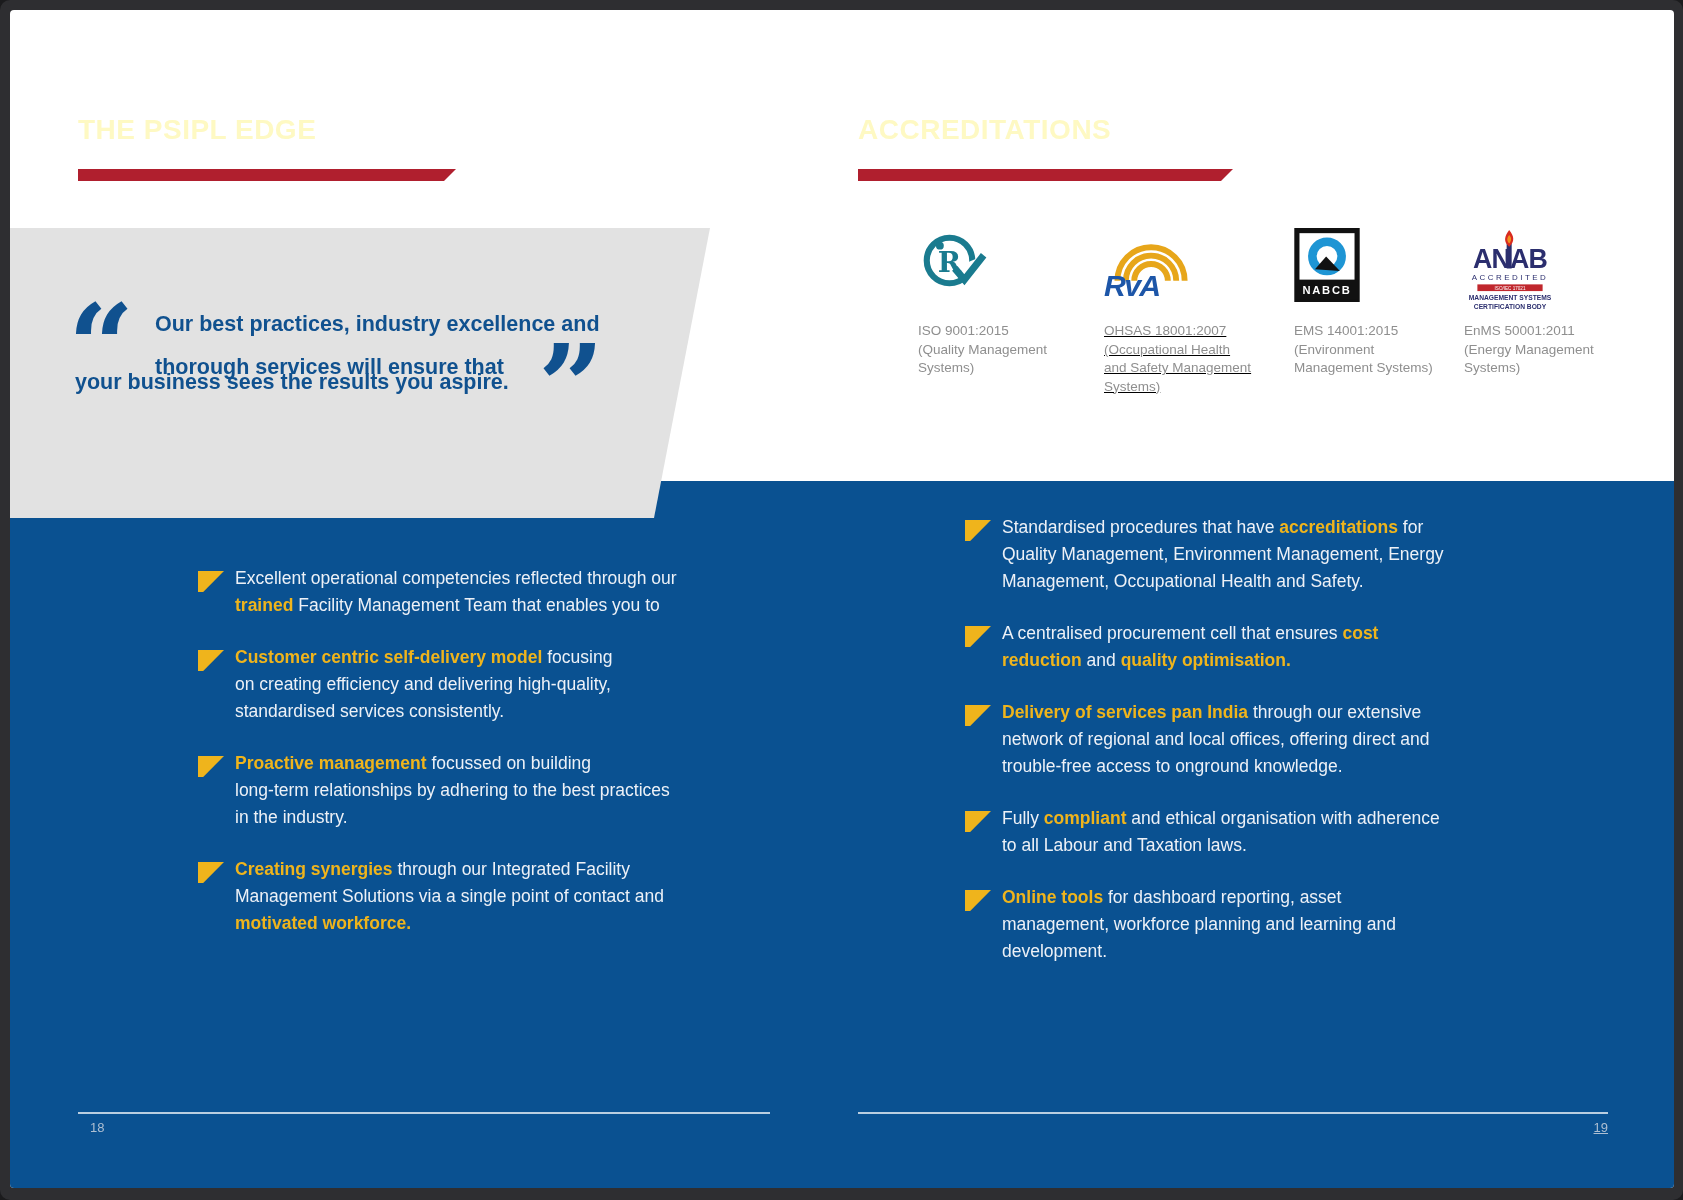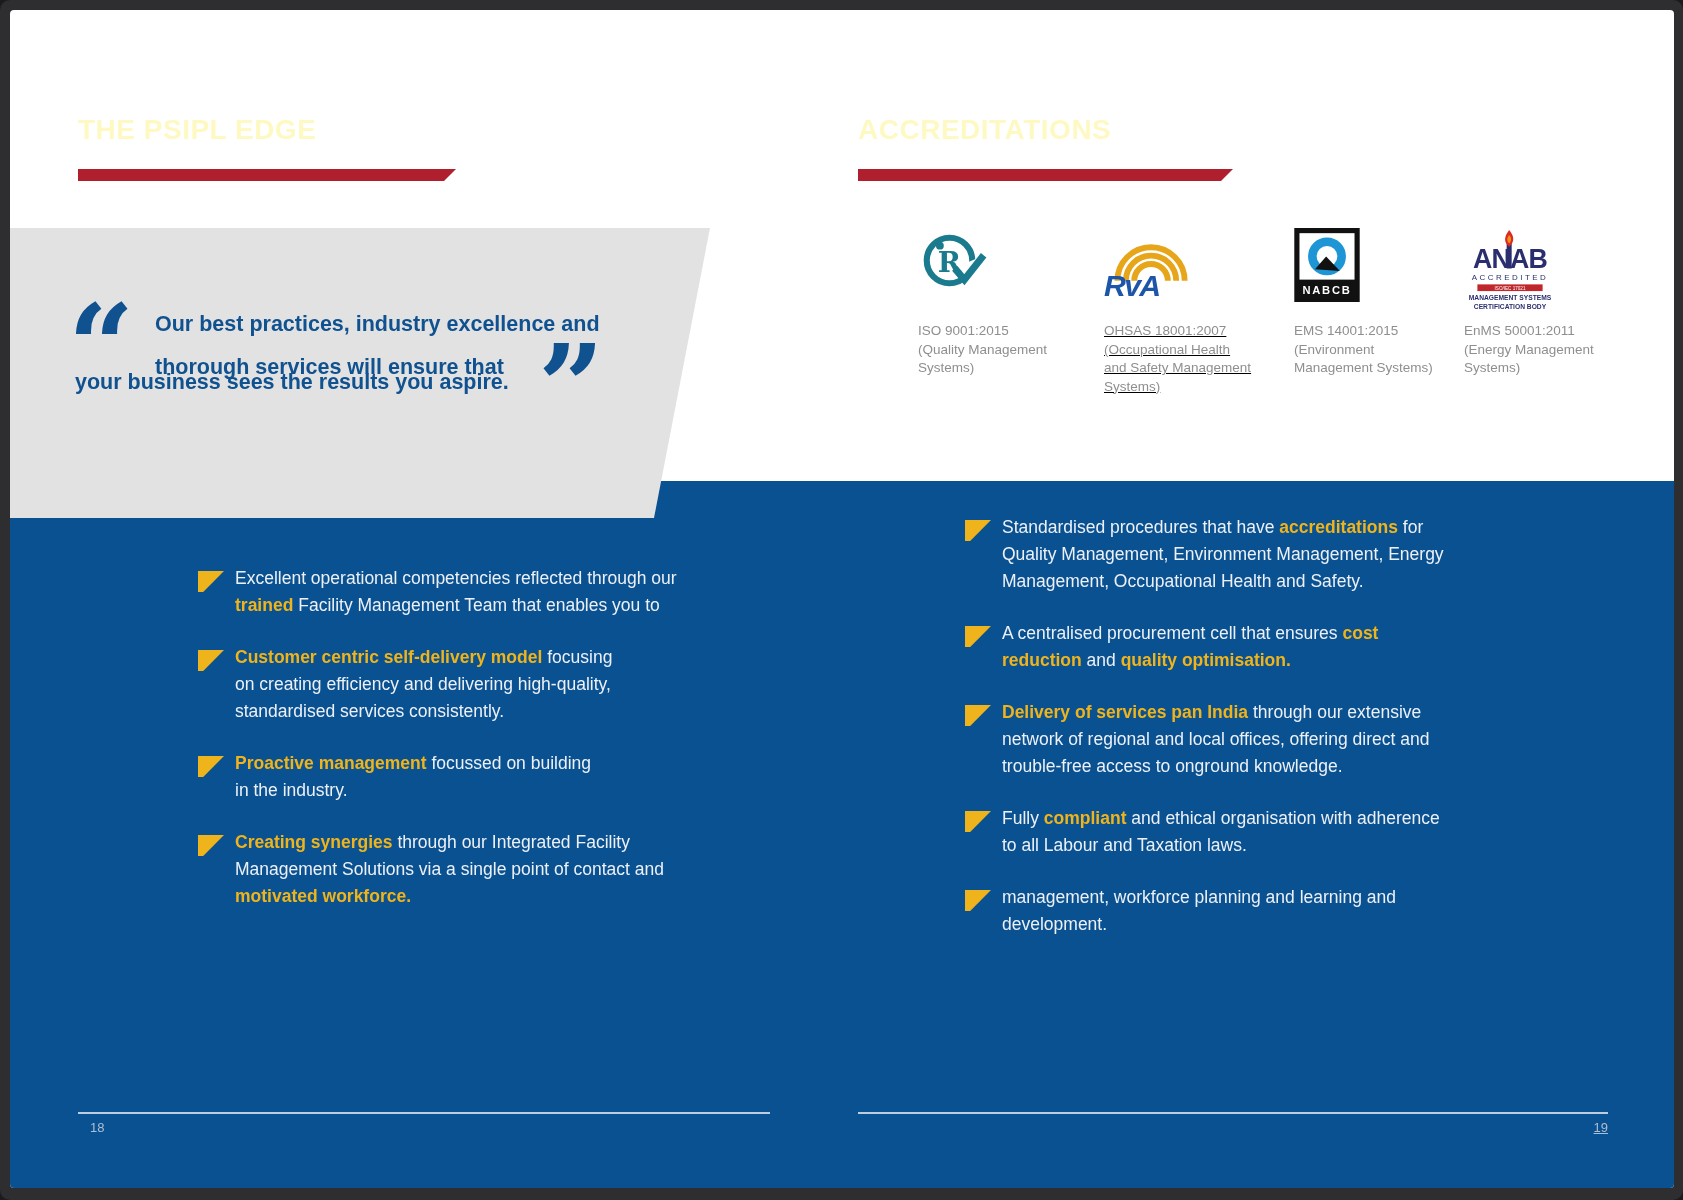--- a/index.html
+++ b/index.html
@@ -144,20 +144,21 @@
     </div>
     <div class="bullet">
       <span class="marker"></span>
       <div class="bline"><span class="hl">Customer centric self-delivery model</span><span> focusing</span></div>
       <div class="bline"><span>on creating efficiency and delivering high-quality,</span></div>
       <div class="bline"><span>standardised services consistently.</span></div>
     </div>
     <div class="bullet">
       <span class="marker"></span>
       <div class="bline"><span class="hl">Proactive management</span><span> focussed on building</span></div>
+      <div class="bline"><span>long-term relationships by adhering to the best practices</span></div>
       <div class="bline"><span>in the industry.</span></div>
     </div>
     <div class="bullet">
       <span class="marker"></span>
       <div class="bline"><span class="hl">Creating synergies</span><span> through our Integrated Facility</span></div>
       <div class="bline"><span>Management Solutions via a single point of contact and</span></div>
       <div class="bline"><span class="hl">motivated workforce.</span></div>
     </div>
   </div>
 
@@ -179,20 +180,21 @@
       <div class="bline"><span>network of regional and local offices, offering direct and</span></div>
       <div class="bline"><span>trouble-free access to onground knowledge.</span></div>
     </div>
     <div class="bullet">
       <span class="marker"></span>
       <div class="bline"><span>Fully </span><span class="hl">compliant</span><span> and ethical organisation with adherence</span></div>
       <div class="bline"><span>to all Labour and Taxation laws.</span></div>
     </div>
     <div class="bullet">
       <span class="marker"></span>
+      <div class="bline"><span class="hl">Online tools</span><span> for dashboard reporting, asset</span></div>
       <div class="bline"><span>management, workforce planning and learning and</span></div>
       <div class="bline"><span>development.</span></div>
     </div>
   </div>
 
   <div class="fline fl-left"></div>
   <div class="fline fl-right"></div>
   <div class="pnum pn-left">18</div>
   <div class="pnum pn-right">19</div>
 </div>

